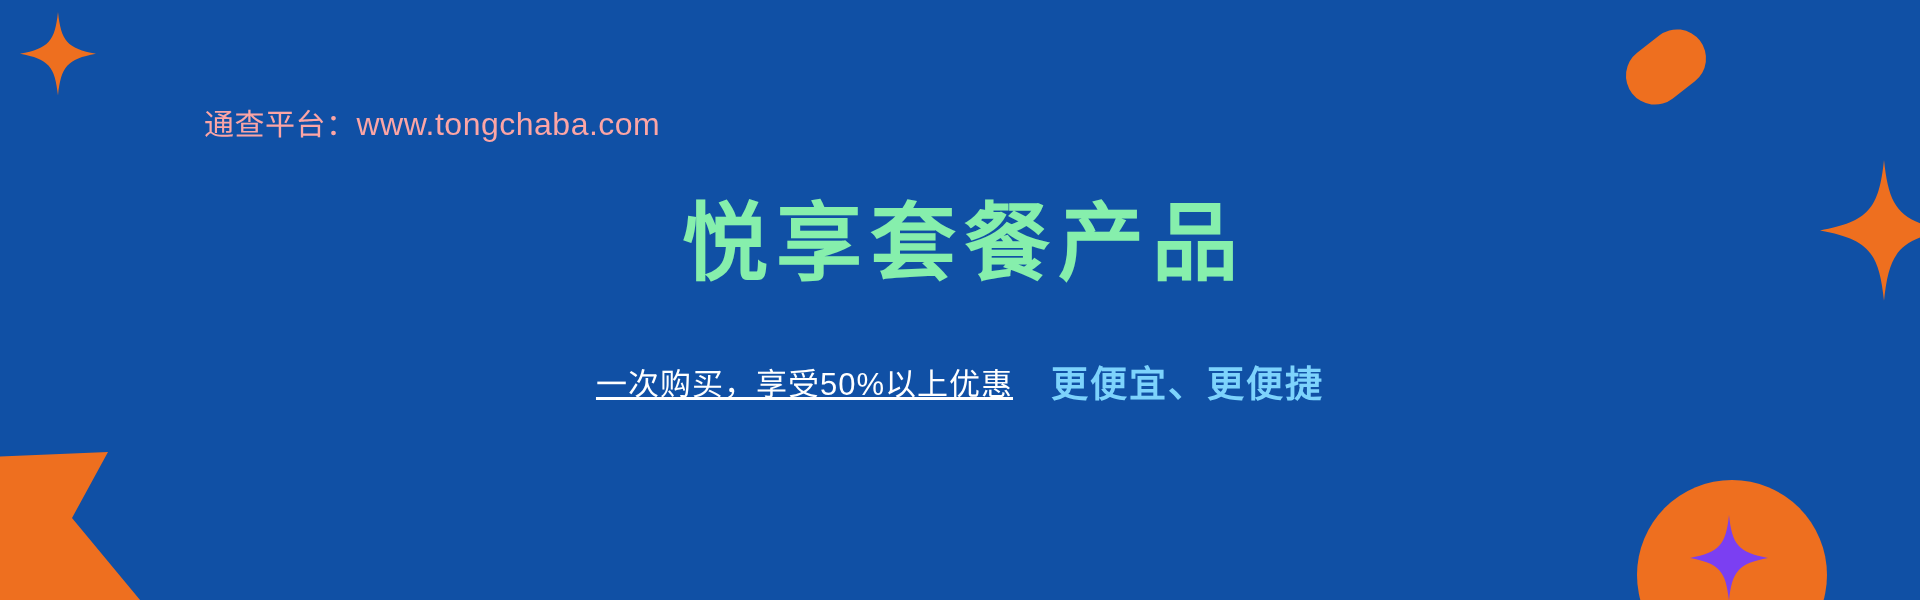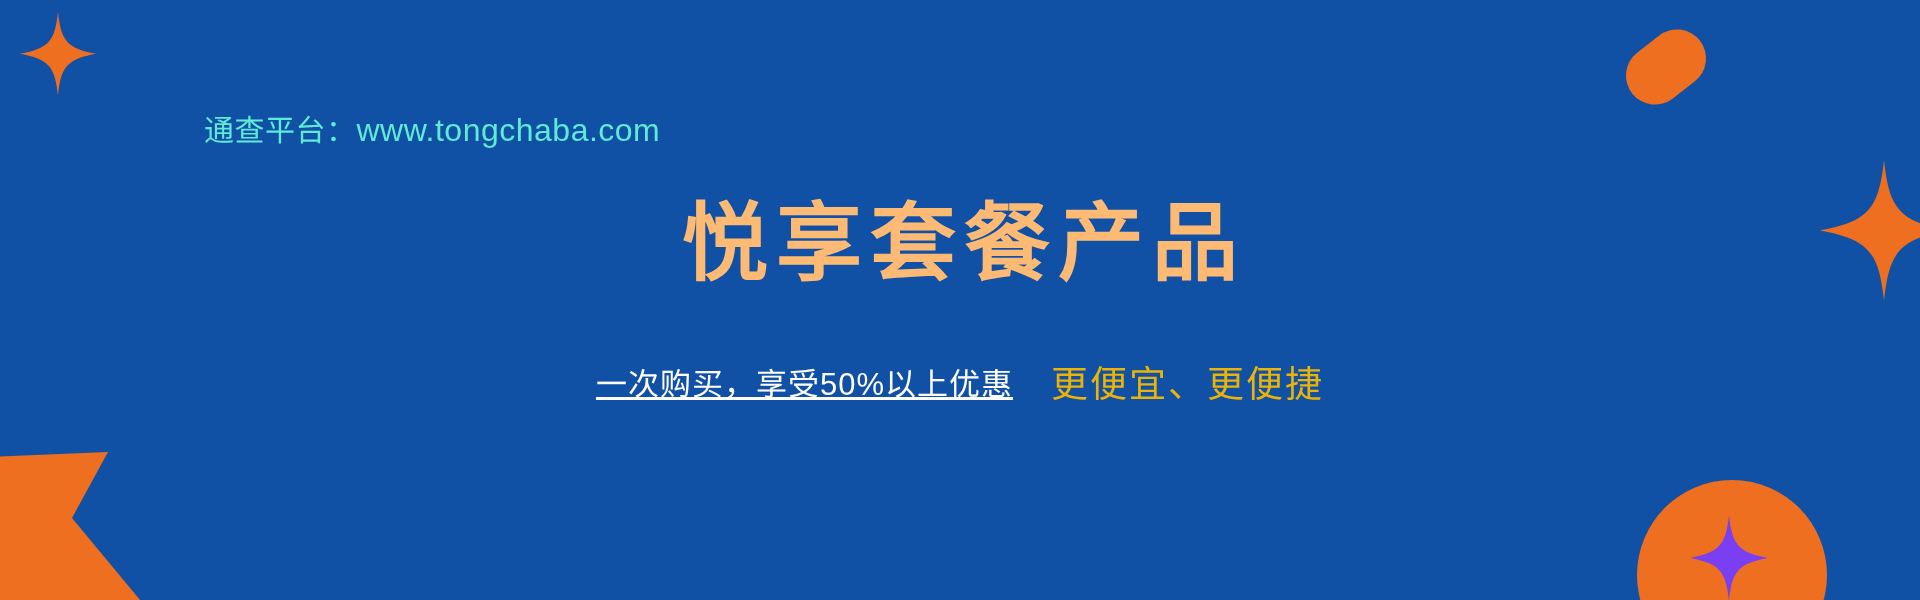--- a/index.html
+++ b/index.html
@@ -80,37 +80,37 @@
   
   #content {
     position: absolute;
     inset: 0;
     z-index: 3;
   }
 
   #platform-line {
     position: absolute;
     left: 204px;
-    top: 114px;
-    color: #5eead4;
+    top: 108px;
+    color: #fca5a5;
     font-size: 31px;
     letter-spacing: 0.5px;
     white-space: nowrap;
     line-height: 1;
   }
   #platform-line .label { font-size: 30px; }
   #platform-line .url   { font-size: 32px; }
 
   #headline {
     position: absolute;
     left: 0;
     right: 0;
     top: 198px;
     text-align: center;
-    color: #fdba74;
+    color: #86efac;
     font-size: 86px;
     font-weight: bold;
     letter-spacing: 8px;
     line-height: 1.05;
     text-indent: 8px;
     white-space: nowrap;
   }
 
   #subline {
     position: absolute;
@@ -126,23 +126,23 @@
     font-size: 31px;
     letter-spacing: 1px;
     vertical-align: middle;
     text-decoration: underline;
   }
   #subline .sub-gap {
     display: inline-block;
     width: 38px;
   }
   #subline .sub-accent {
-    color: #eab308;
+    color: #7dd3fc;
     font-size: 37px;
-    font-weight: normal;
+    font-weight: bold;
     letter-spacing: 2px;
     vertical-align: middle;
   }
 </style>
 </head>
 <body>
 
 <div id="banner">
 
   <div class="deco" id="star-top-left">

